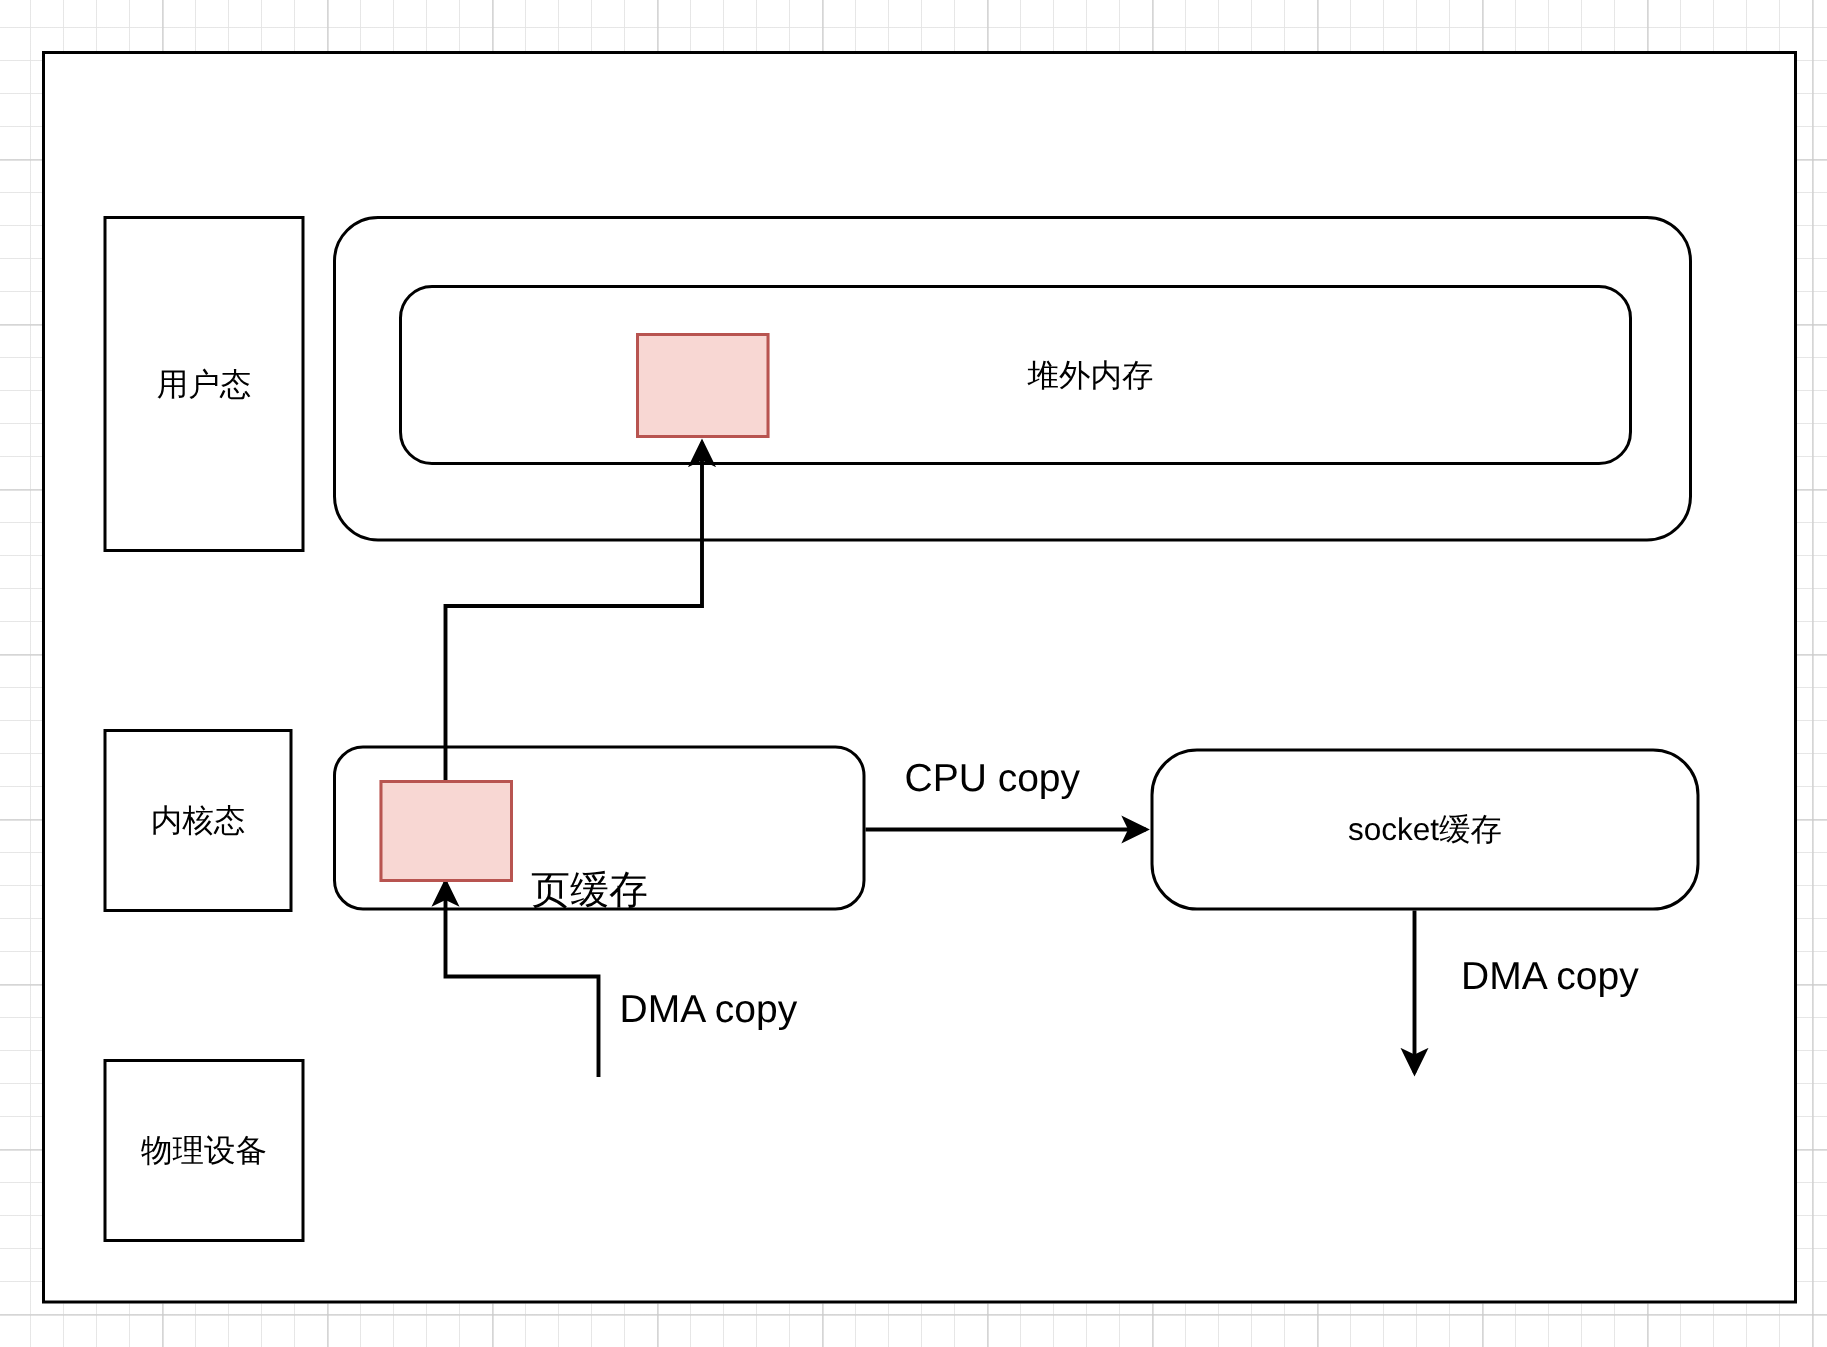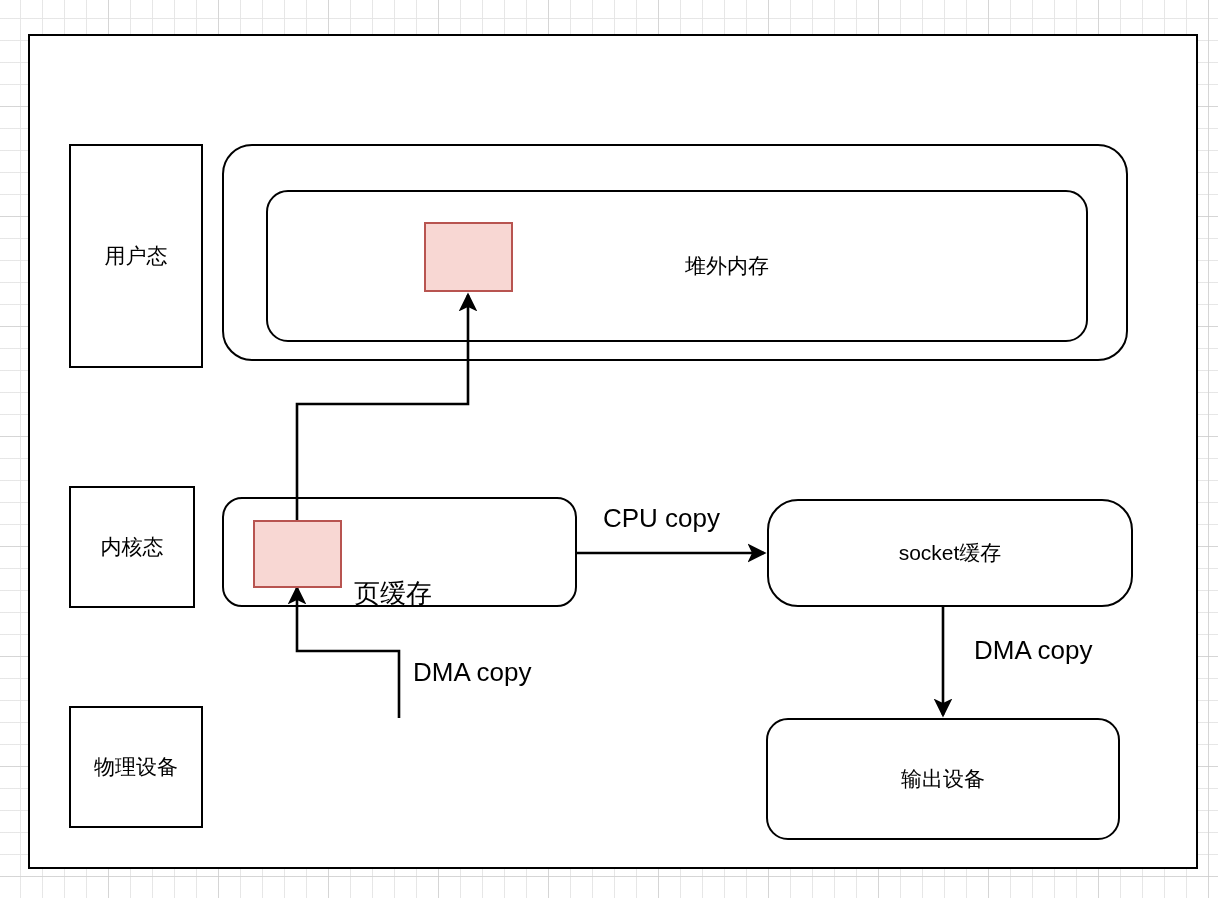--- a/index.html
+++ b/index.html
@@ -64,36 +64,33 @@
   <div class="shape rect centered" style="left:69px;top:486px;width:126px;height:122px;">
     <span>内核态</span>
   </div>
 
   <div class="shape rect centered" style="left:69px;top:706px;width:134px;height:122px;">
     <span>物理设备</span>
   </div>
 
   <div class="shape round" style="left:222px;top:144px;width:906px;height:217px;border-radius:30px;"></div>
 
-  <div class="shape round centered" style="left:266px;top:190px;width:822px;height:152px;border-radius:22px;">
+  <div class="shape round centered" style="left:266px;top:190px;width:822px;height:120px;border-radius:22px;">
     <span style="transform:translateX(50px);">堆外内存</span>
   </div>
 
   <div class="shape round" style="left:222px;top:497px;width:355px;height:110px;border-radius:20px;">
     <span class="lbl" style="left:130px;top:0;height:110px;margin-top:40px;">页缓存</span>
   </div>
 
   <div class="shape round centered" style="left:767px;top:499px;width:366px;height:108px;border-radius:31px;">
     <span>socket缓存</span>
   </div>
 
 
-  <div class="shape round centered" style="left:766px;top:718px;width:354px;height:122px;border-radius:22px;">
-    <span>输出设备</span>
-  </div>
 
   <svg class="edges" viewBox="0 0 1218 898" xmlns="http://www.w3.org/2000/svg">
     <defs>
       <marker id="arrow" viewBox="0 0 12 12" refX="9.5" refY="6" markerWidth="8" markerHeight="8" orient="auto-start-reverse">
         <path d="M 0 0.6 L 11 6 L 0 11.4 L 2.6 6 Z" fill="#000"></path>
       </marker>
     </defs>
 
     <path d="M 399 718 L 399 651 L 297 651 L 297 588" fill="none" stroke="#000" stroke-width="2.6" marker-end="url(#arrow)"></path>
 

